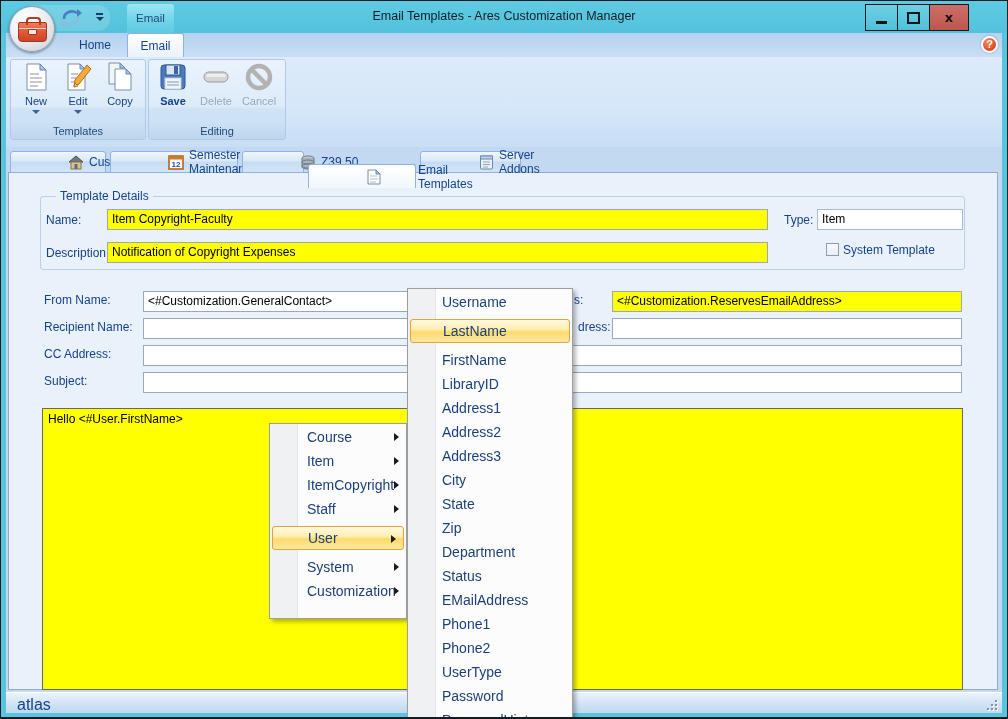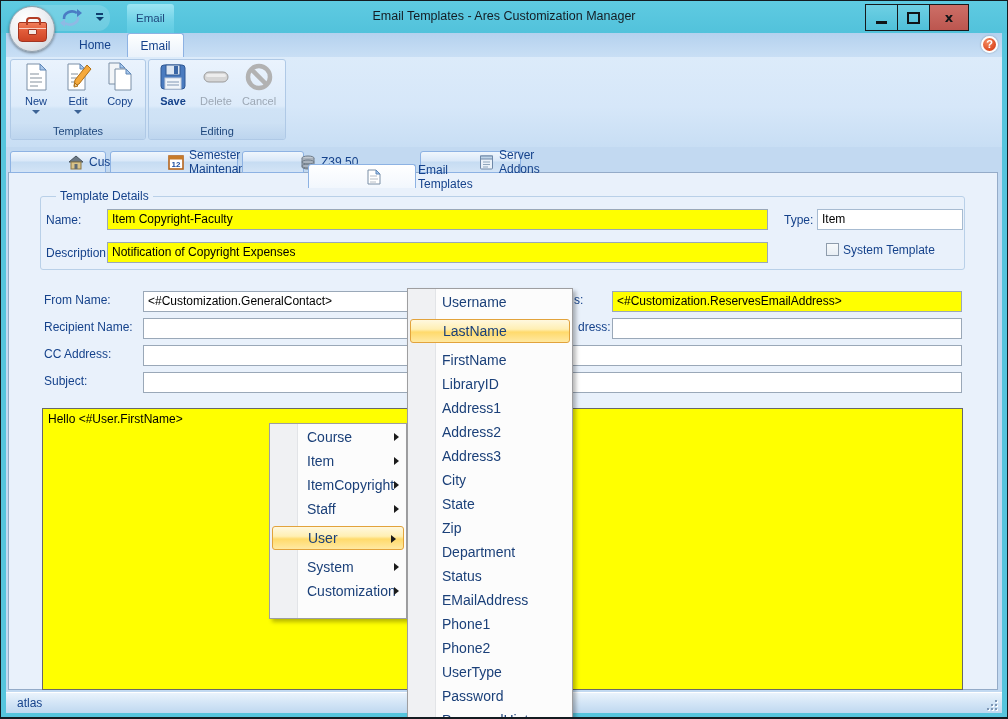--- a/index.html
+++ b/index.html
@@ -90,21 +90,21 @@
   .menu li.highlight{border:1px solid #E2A33C;border-radius:3px;margin:5px 2px;line-height:22px;
       background:linear-gradient(180deg,#FFF8DF 0%,#FFEFB3 42%,#FFDA6C 55%,#FFE9A2 100%);}
   #mainmenu li.highlight{padding-left:35px;}
   #submenu li.highlight{padding-left:32px;}
   .mi-arrow{position:absolute;right:7px;top:8px;width:0;height:0;border-left:5px solid #1B1B1B;
       border-top:4px solid transparent;border-bottom:4px solid transparent;}
 
   
   .statusbar{position:absolute;left:6px;top:692px;width:996px;height:21px;
       background:linear-gradient(180deg,#EAF3FC 0%,#D3E5F6 50%,#BFD8F0 100%);border-top:1px solid #FFFFFF;box-sizing:border-box;}
-  .status-text{position:absolute;left:11px;top:3px;font-size:12px;color:#15428B;}
+  .status-text{position:absolute;left:11px;top:3px;font-size:16px;color:#15428B;}
   .grip{position:absolute;right:5px;bottom:3px;width:13px;height:13px;}
   .grip i{position:absolute;width:2px;height:2px;background:#7D96B5;box-shadow:1px 1px 0 #fff;}
 
   svg{display:block;margin:0 auto;}
 </style>
 </head>
 <body>
 
 <div id="win">
 

